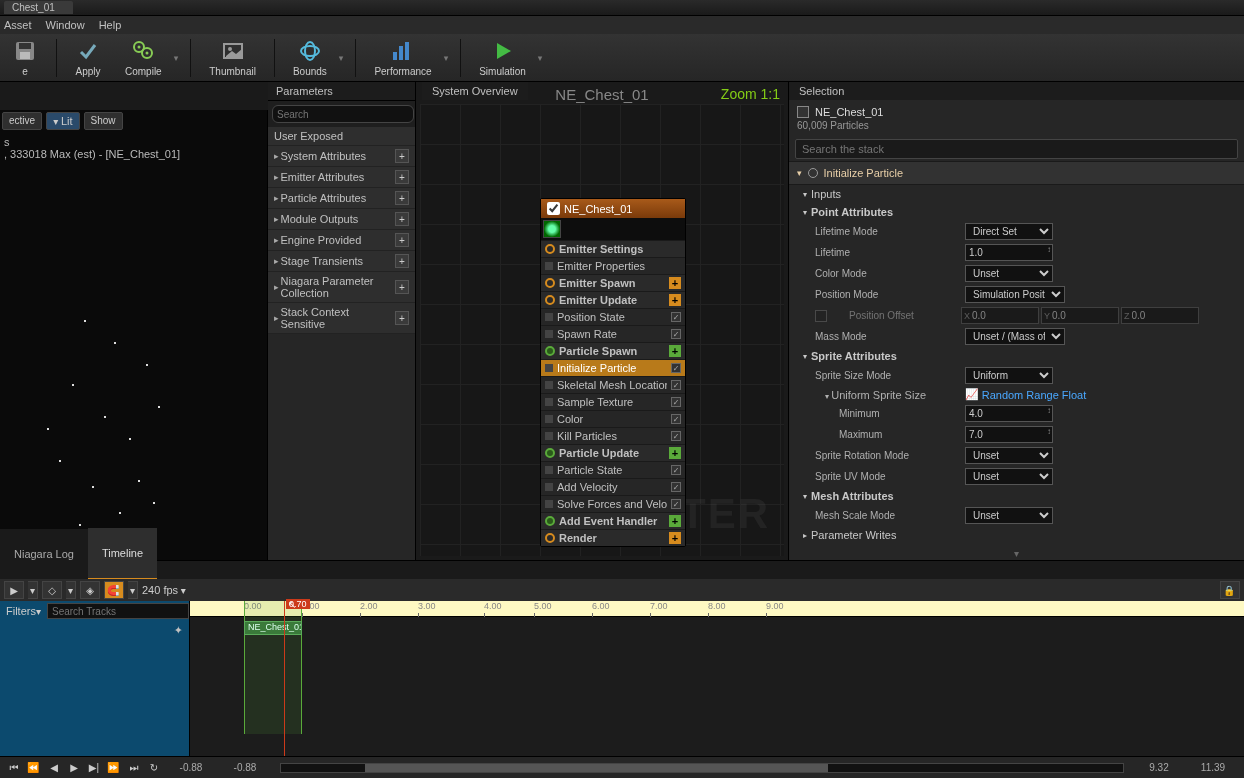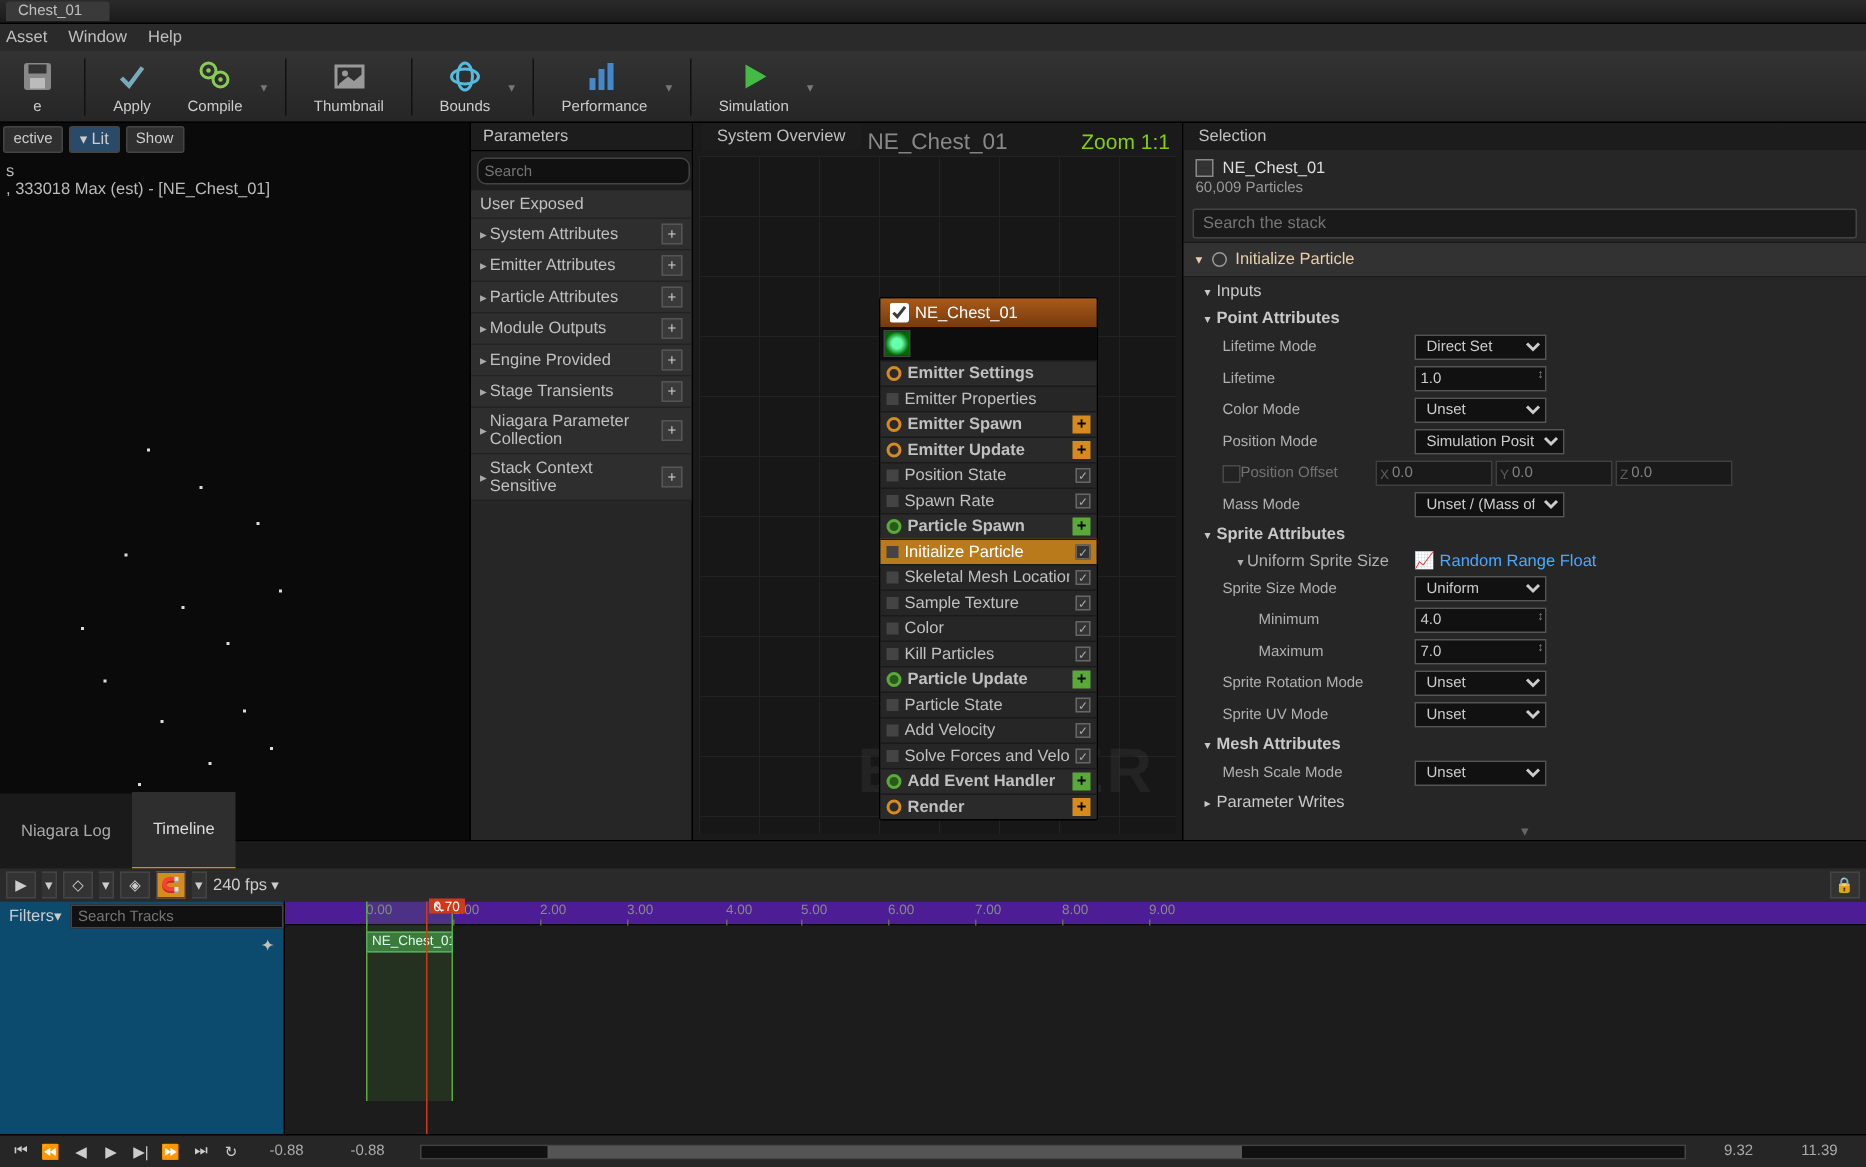--- a/index.html
+++ b/index.html
@@ -8,21 +8,21 @@
 .titlebar .tab { background: #3a3a3a; padding: 1px 18px 1px 8px; font-size: 10px; border-radius: 2px 2px 0 0; }
 .menubar { height: 18px; background: #2a2a2a; display: flex; align-items: center; padding: 0 4px; gap: 14px; font-size: 11px; }
 .menubar span { cursor: pointer; }
 .toolbar { height: 48px; background: linear-gradient(#333,#262626); display: flex; align-items: center; padding: 2px 6px; gap: 12px; border-bottom: 1px solid #000; }
 .toolbtn { display: flex; flex-direction: column; align-items: center; gap: 2px; padding: 2px 6px; cursor: pointer; }
 .toolbtn .ticon { width: 26px; height: 26px; display:flex; align-items:center; justify-content:center; }
 .toolbtn .tlabel { font-size: 10px; color: #ccc; }
 .toolsep { width:1px; height:38px; background:#111; }
 .toolcaret { font-size:9px; color:#777; align-self:center; margin-left:-6px;}
 .main { position:absolute; top:82px; left:0; right:0; bottom:218px; display:flex; }
-.viewport { width:314px; background:#0a0a0a; position:relative; border-right:1px solid #000; }
+.viewport { width:268px; background:#0a0a0a; position:relative; border-right:1px solid #000;margin-top:28px; }
 .viewport-toolbar { position:absolute; top:2px; left:2px; display:flex; gap:4px; }
 .vbtn { background:#2f2f2f; border:1px solid #444; padding:2px 6px; font-size:10px; border-radius:2px; cursor:pointer; color:#ccc;}
 .vbtn.lit { background:#2a4a6a; }
 .viewport-info { position:absolute; top:26px; left:4px; font-size:10px; color:#bbb; }
 .particles { position:absolute; top:120px; left:10px; right:10px; bottom:10px; }
 .particles span { position:absolute; width:2px; height:2px; background:#ddd; }
 .params-panel { width:148px; background:#262626; display:flex; flex-direction:column; border-right:1px solid #000;}
 .panel-tab { background:#1c1c1c; padding:3px 8px; font-size:11px; border-bottom:1px solid #000; }
 .param-search { display:flex; padding:4px; gap:2px; background:#1e1e1e;}
 .param-search input { flex:1; background:#111; border:1px solid #444; color:#999; padding:2px 4px; font-size:10px; border-radius:6px;}
@@ -57,21 +57,21 @@
 .sel-head .name { font-size:15px; color:#ddd; display:flex; align-items:center; gap:6px;}
 .sel-head .name .cb { width:12px; height:12px; border:1px solid #888; background:#333;}
 .sel-sub { font-size:10px; color:#999; padding:0 8px 6px 8px;}
 .sel-search { margin:2px 6px; }
 .sel-search input { width:100%; background:#1a1a1a; border:1px solid #444; padding:3px 6px; color:#888; font-size:11px; border-radius:2px;}
 .sel-section-head { background:#323232; padding:5px 8px; font-size:12px; display:flex; align-items:center; gap:6px; border-top:1px solid #1a1a1a; border-bottom:1px solid #1a1a1a; color:#e8cfa8; cursor:pointer;}
 .sel-section-head .tri { font-size:9px;}
 .sel-section-head .radio { width:10px;height:10px;border:1px solid #999; border-radius:50%;}
 .sel-group { padding:3px 0 3px 14px; font-size:11px; color:#c8c8c8; display:flex; align-items:center; gap:4px; cursor:pointer;}
 .sel-group .tri{font-size:8px;}
-.prop-row { display:flex; align-items:center; padding:2px 8px 2px 26px; gap:0;}
+.prop-row { display:flex; align-items:center; padding:2px 8px 2px 26px; gap:22px;}
 .prop-row .plabel { width:128px; font-size:10px; color:#b0b0b0;}
 .prop-row .pctrl { flex:0 0 88px;}
 .prop-row select, .prop-row input[type=text] { width:100%; background:#111; border:1px solid #555; color:#ccc; font-size:10px; padding:1px 3px; height:17px;}
 .prop-row .vec { display:flex; gap:2px;}
 .prop-row .vec .vbox { display:flex; align-items:center; background:#111; border:1px solid #555; padding:0 2px; width:78px; height:17px;}
 .prop-row .vec .vbox span{font-size:9px;color:#888;margin-right:2px;}
 .prop-row .vec .vbox input{border:none;background:transparent;width:100%;color:#ccc;font-size:10px;}
 .prop-row .link { color:#4aa8ff; font-size:10px; cursor:pointer; display:flex; align-items:center; gap:3px;}
 .prop-row .chkbox { width:12px;height:12px;border:1px solid #666;background:#222;}
 .prop-row.dim { opacity:.55;}
@@ -86,21 +86,21 @@
 .tlbtn.orange { background:#d68b1e; color:#000;}
 .fps { font-size:10px; color:#ccc; cursor:pointer;}
 .tl-body { flex:1; display:flex; background:#1e1e1e; position:relative;}
 .tl-left { width:190px; background:#0c4a6e; border-right:1px solid #000;}
 .tl-filters { display:flex; padding:2px; gap:2px;}
 .tl-filters .fbtn{font-size:10px;color:#ccc;padding:2px 4px;cursor:pointer;}
 .tl-filters input{flex:1;background:#111;border:1px solid #444;padding:1px 4px;font-size:10px;color:#999;}
 .tl-filters .cur{color:#d68b1e;font-size:10px;padding:2px 4px;}
 .tl-track-row { display:flex; align-items:center; padding:3px 6px; gap:6px; font-size:10px;}
 .tl-right { flex:1; position:relative; background:#1c1c1c;}
-.ruler { height:16px; position:relative; border-bottom:1px solid #000; background:#4c1d95;}
+.ruler { height:16px; position:relative; border-bottom:1px solid #000; background:#fef9c3;}
 .ruler .tick { position:absolute; top:0; font-size:9px; color:#888;}
 .ruler .tick::before{content:"";position:absolute;left:0;top:12px;width:1px;height:4px;background:#666;}
 .playhead { position:absolute; top:0; bottom:0; width:1px; background:#cc3a1a; }
 .playhead .phlabel { position:absolute; top:-2px; left:2px; background:#cc3a1a; color:#fff; font-size:9px; padding:0 3px;}
 .playhead .cursor { position:absolute; top:-2px; left:4px; font-size:10px; color:#fff;}
 .track-bar { position:absolute; top:20px; height:14px; background:#3a7a3a; border:1px solid #5aaa5a; font-size:9px; color:#dfe; padding:0 3px; overflow:hidden;}
 .range-green { position:absolute; top:0; bottom:22px; background:rgba(90,170,60,.15); border-left:1px solid #5aaa3a; border-right:1px solid #5aaa3a;}
 .transport { height:22px; background:#262626; display:flex; align-items:center; padding:0 6px; gap:4px; border-top:1px solid #000;}
 .transport .tbtn{width:16px;height:16px;display:flex;align-items:center;justify-content:center;cursor:pointer;color:#ccc;font-size:10px;}
 .transport .num{font-size:10px;color:#aaa; width:50px; text-align:center;}
@@ -452,29 +452,29 @@
     <div class="prop-row">
         <div class="plabel">Mass Mode</div>
         <div class="pctrl" style="flex-basis:100px"><select><option>Unset / (Mass of 1)</option></select></div>
       </div>
 
     <div class="sel-group">
         <span class="tri">▾</span>
         <b>Sprite Attributes</b>
       </div>
     <div class="prop-row">
+        <div class="plabel">Sprite Size Mode</div>
+        <div class="pctrl"><select><option>Uniform</option></select></div>
+      </div>
+    <div class="prop-row">
         <div class="plabel" style="padding-left:10px"><span style="font-size:8px">▾ </span><span>Uniform Sprite Size</span></div>
         <div class="link">
           <span>📈</span>
           <span>Random Range Float</span>
         </div>
-      </div>
-    <div class="prop-row">
-        <div class="plabel">Sprite Size Mode</div>
-        <div class="pctrl"><select><option>Uniform</option></select></div>
       </div>
     <div class="prop-row">
         <div class="plabel" style="padding-left:24px">Minimum</div>
         <div class="pctrl spin"><input type="text" value="4.0" style=""></div>
       </div>
     <div class="prop-row">
         <div class="plabel" style="padding-left:24px">Maximum</div>
         <div class="pctrl spin"><input type="text" value="7.0" style=""></div>
       </div>
     <div class="prop-row">

